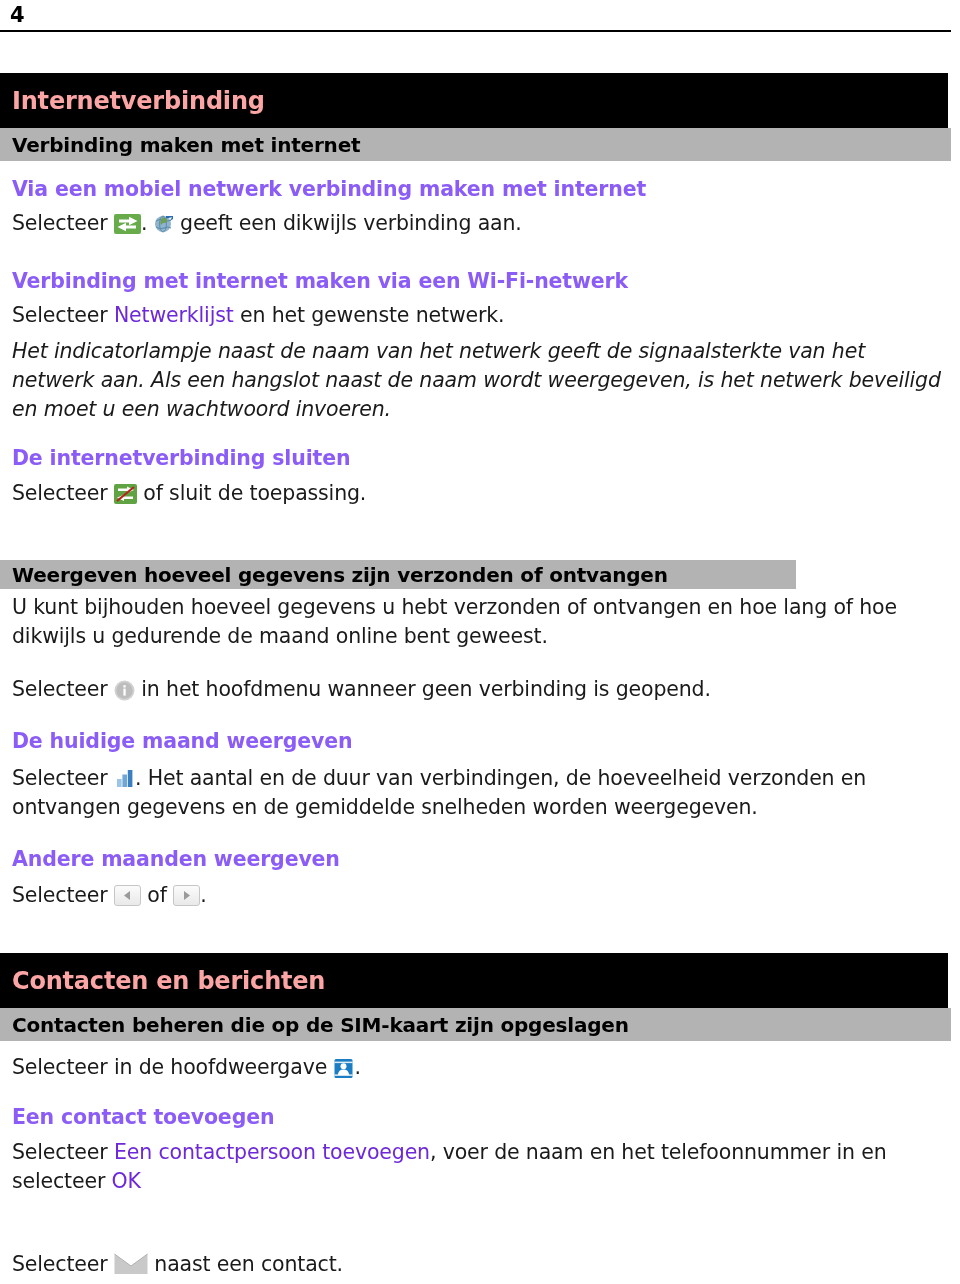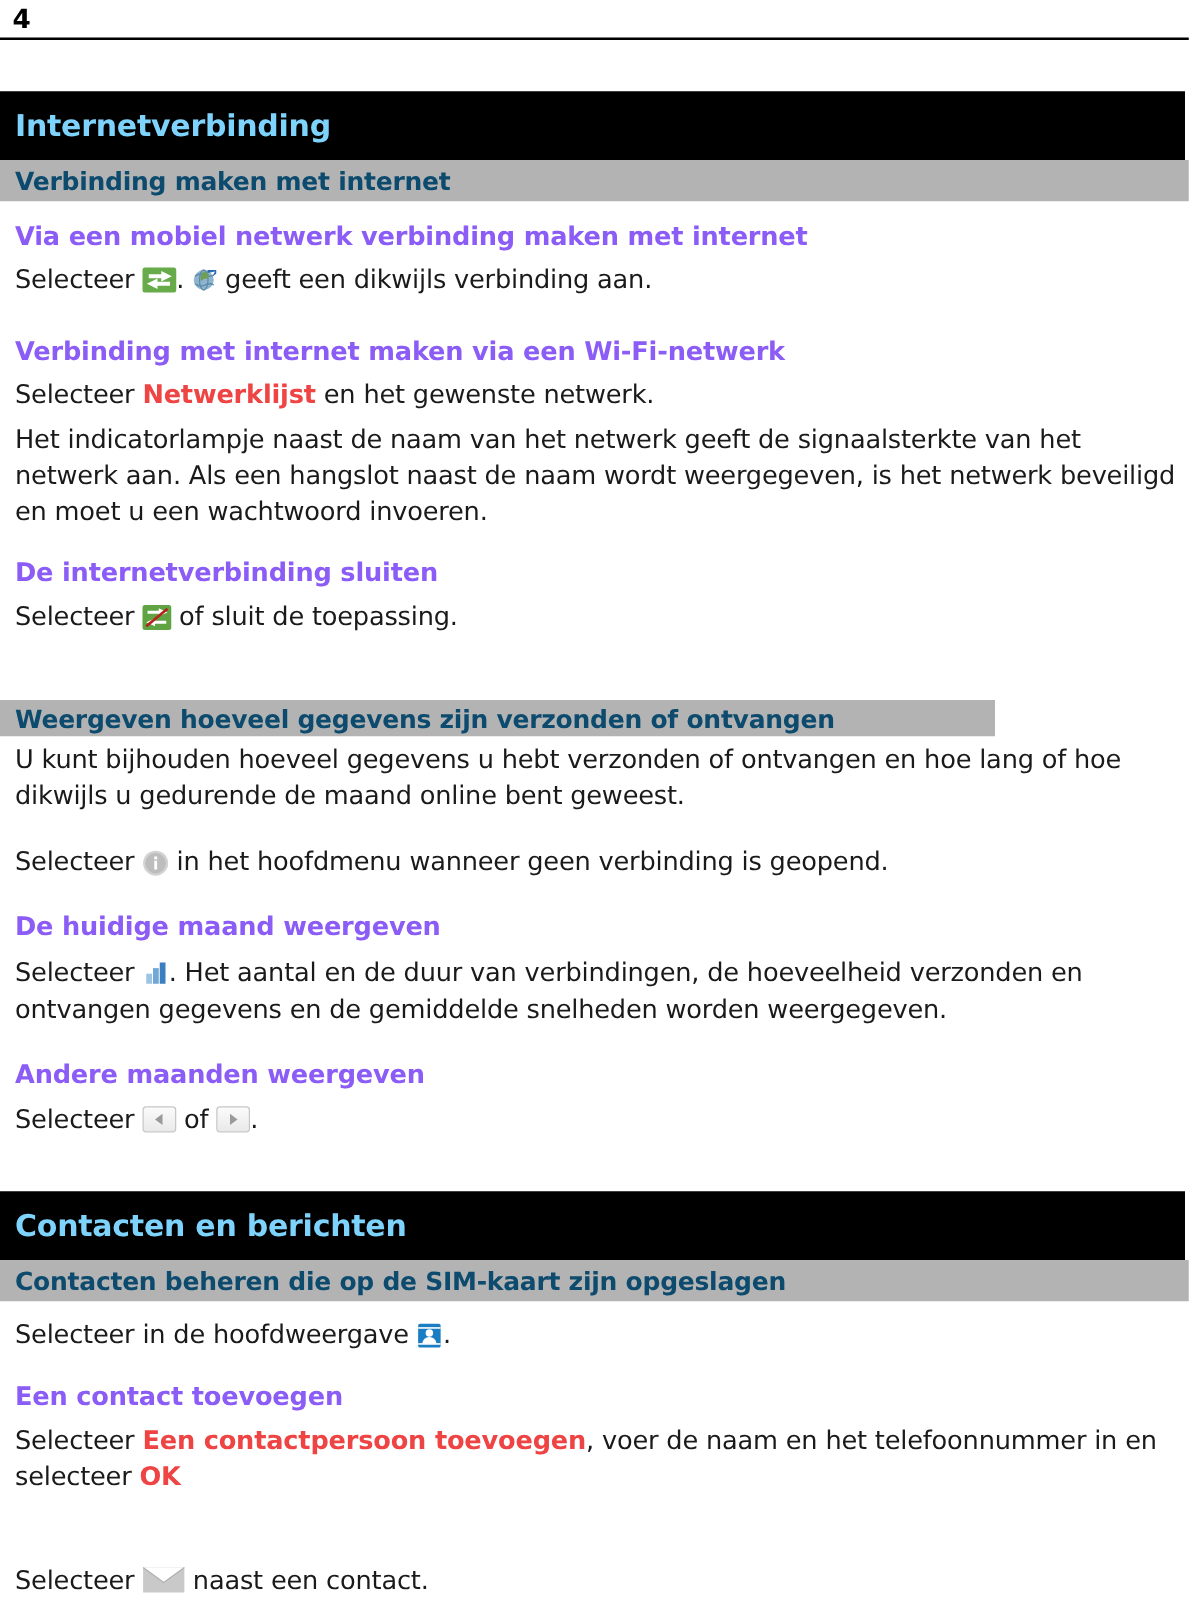--- a/index.html
+++ b/index.html
@@ -39,35 +39,35 @@
     width: 951px;
     height: 2px;
     background: #000000;
   }
 
   
   .chapter-bar {
     position: absolute;
     left: 0;
     background: #000000;
-    color: #7dd3fc;
+    color: #fca5a5;
     display: flex;
     align-items: center;
   }
   .chapter-bar .bar-text {
     padding-left: 12px;
     font-size: 24px;
     font-weight: bold;
     letter-spacing: -0.2px;
   }
   .sub-bar {
     position: absolute;
     left: 0;
     background: #b3b3b3;
-    color: #0c4a6e;
+    color: #000000;
     display: flex;
     align-items: center;
   }
   .sub-bar .bar-text {
     padding-left: 12px;
     font-size: 20px;
     font-weight: bold;
     letter-spacing: -0.2px;
   }
 
@@ -80,21 +80,21 @@
     letter-spacing: -0.15px;
     color: #1a1a1a;
   }
   .blk.h3 {
     font-weight: bold;
     color: #8b5cf6;
   }
   .blk.w {
     width: 940px;
   }
-  b { font-weight: bold; color:#ef4444; }
+  b { font-weight: normal; color:#6d28d9; }
 
   
   .ico {
     display: inline-block;
     vertical-align: -4px;
     position: relative;
   }
 
   
   .ico-transfer {
@@ -175,21 +175,21 @@
   </div>
 
   <div class="blk h3" style="top:267px;">Verbinding met internet maken via een Wi-Fi-netwerk</div>
 
   <div class="blk" style="top:301px;">
     <span>Selecteer</span>
     <b>Netwerklijst</b>
     <span>en het gewenste netwerk.</span>
   </div>
 
-  <div class="blk w" style="top:337px;">Het indicatorlampje naast de naam van het netwerk geeft de signaalsterkte van het netwerk aan. Als een hangslot naast de naam wordt weergegeven, is het netwerk beveiligd en moet u een wachtwoord invoeren.</div>
+  <div class="blk w" style="top:337px;font-style:italic;">Het indicatorlampje naast de naam van het netwerk geeft de signaalsterkte van het netwerk aan. Als een hangslot naast de naam wordt weergegeven, is het netwerk beveiligd en moet u een wachtwoord invoeren.</div>
 
   <div class="blk h3" style="top:444px;">De internetverbinding sluiten</div>
 
   <div class="blk" style="top:479px;">
     <span>Selecteer</span>
     <span class="ico ico-disconnect">
       <svg width="23" height="20" viewBox="0 0 23 20" aria-hidden="true">
         <path d="M13 2.5 L20 6 L13 9 L13 7 L4 7 L4 4.6 L13 4.6 Z" fill="#ffffff"></path>
         <path d="M10 10.5 L10 12.6 L19 12.6 L19 15 L10 15 L10 17 L3 13.7 Z" fill="#ffffff"></path>
         <line x1="3" y1="17" x2="20" y2="3" stroke="#b4241b" stroke-width="2.2"></line>

